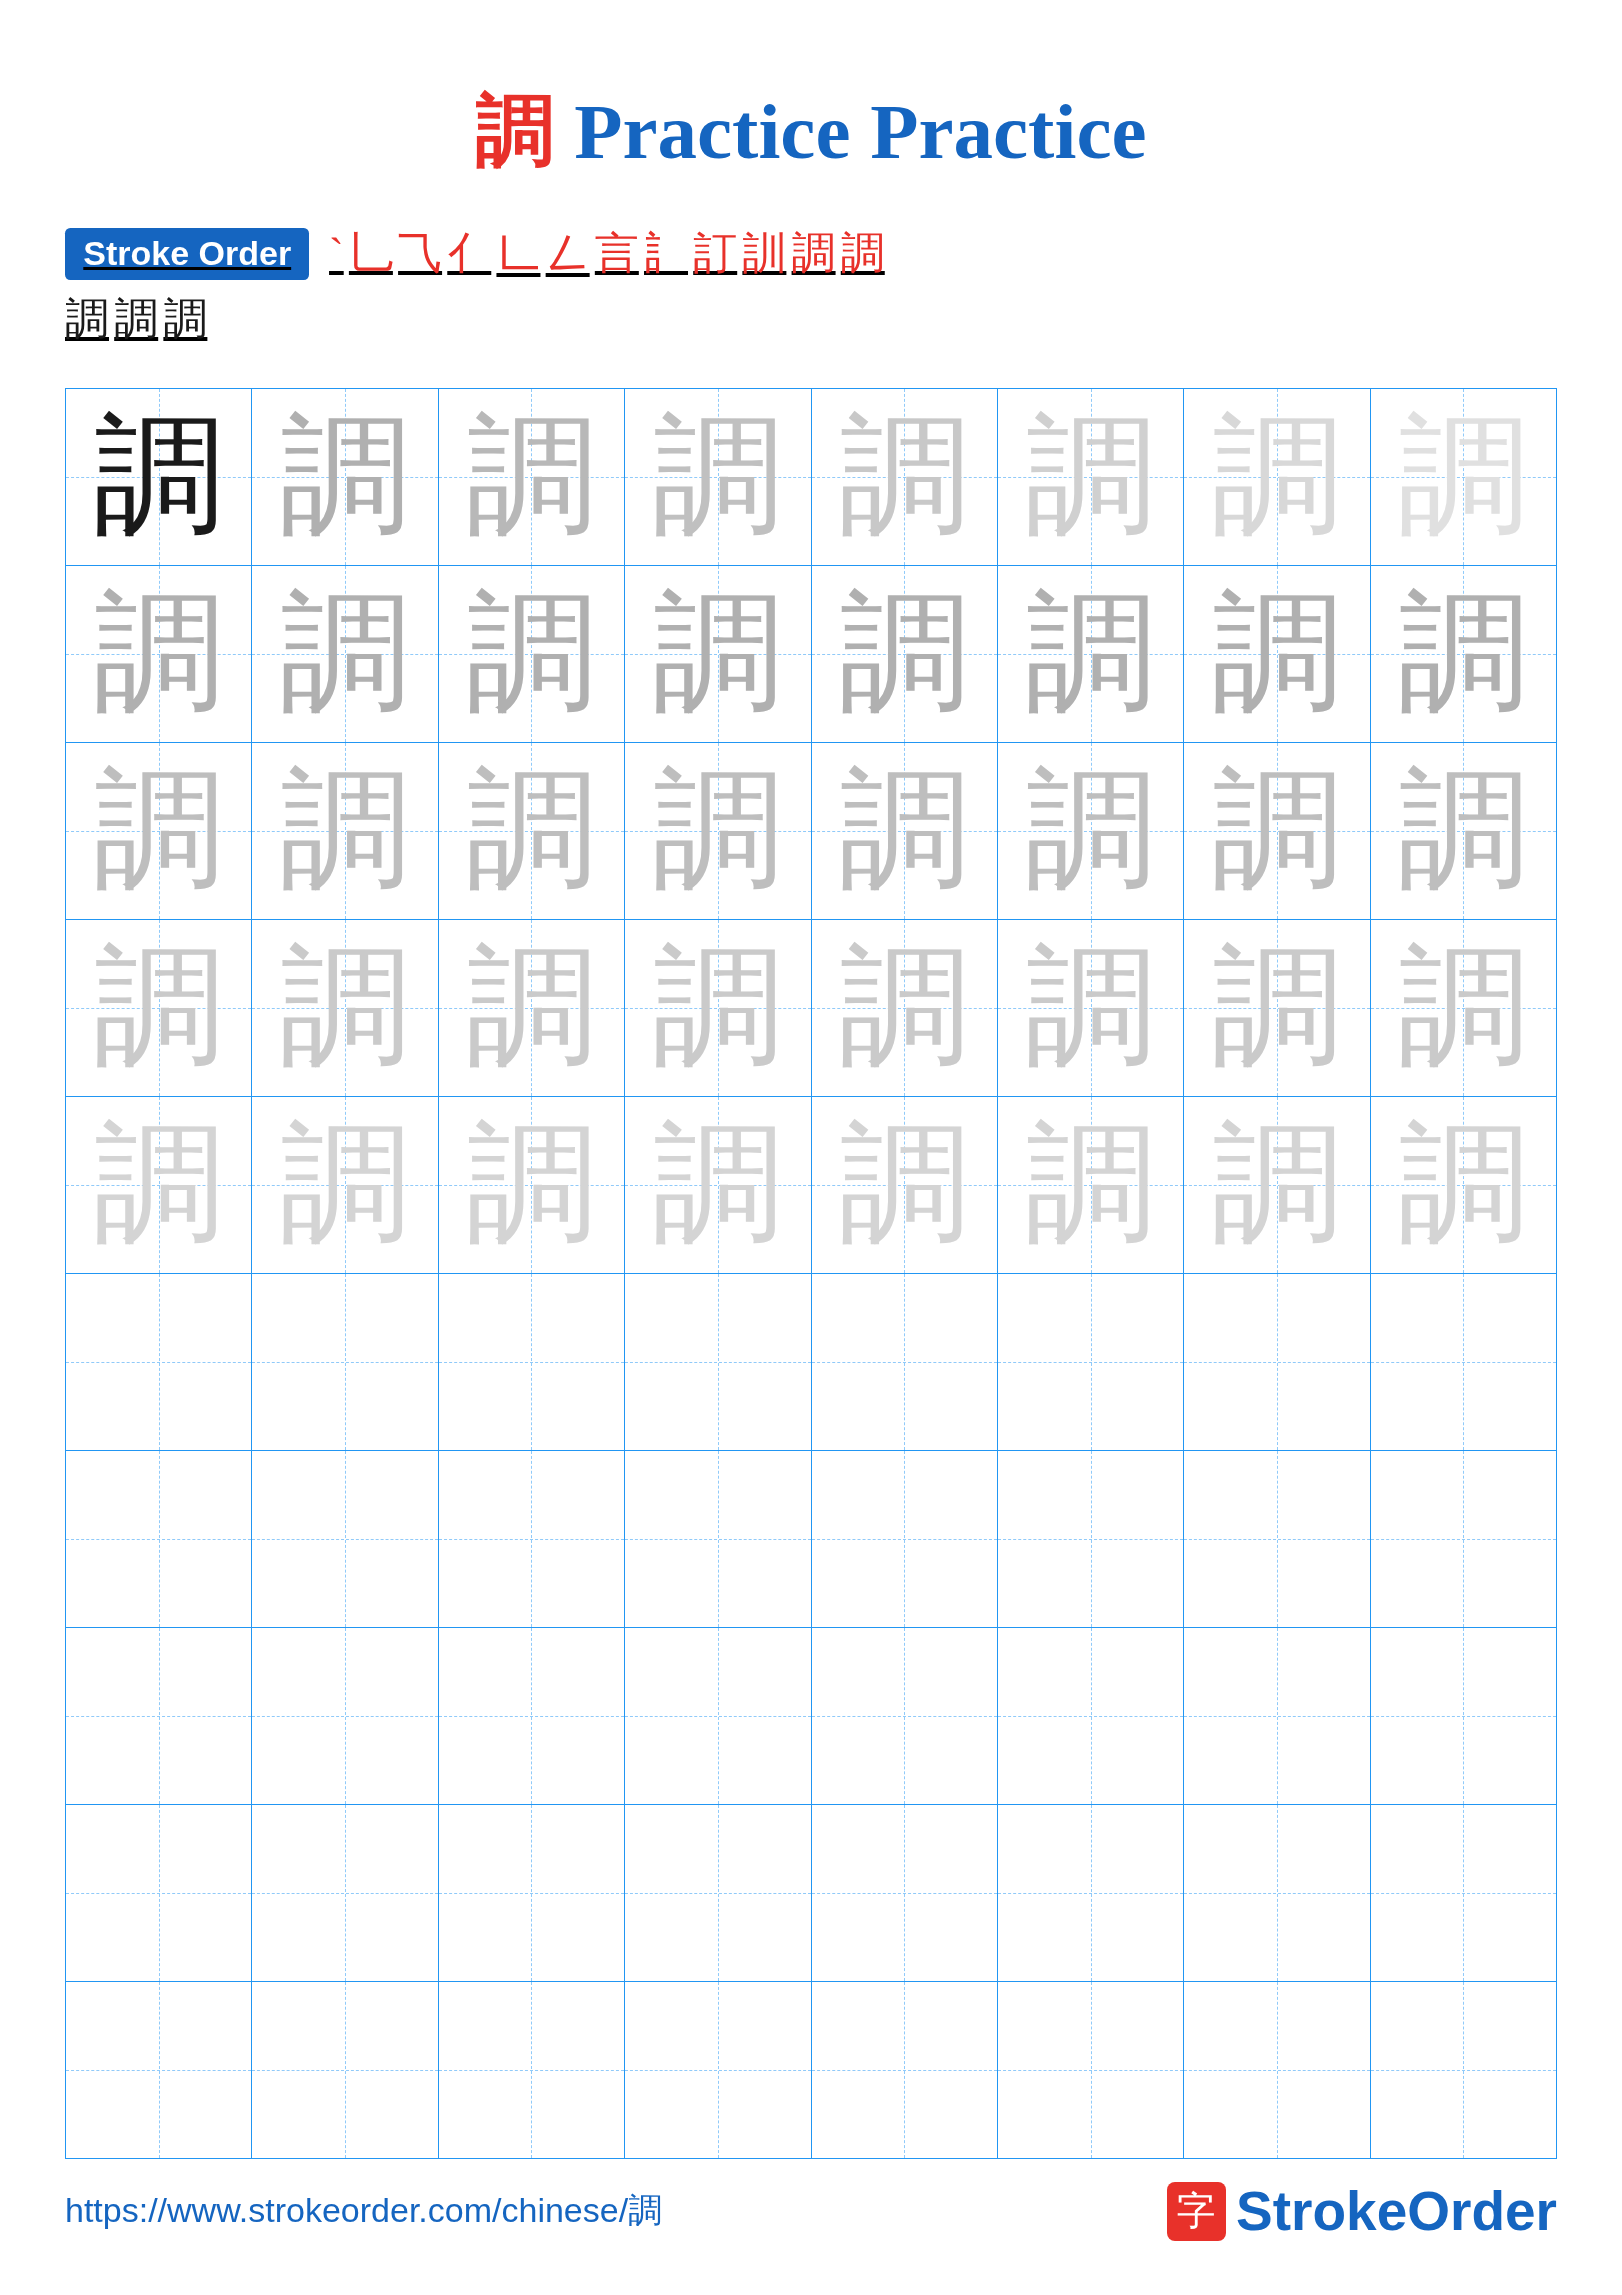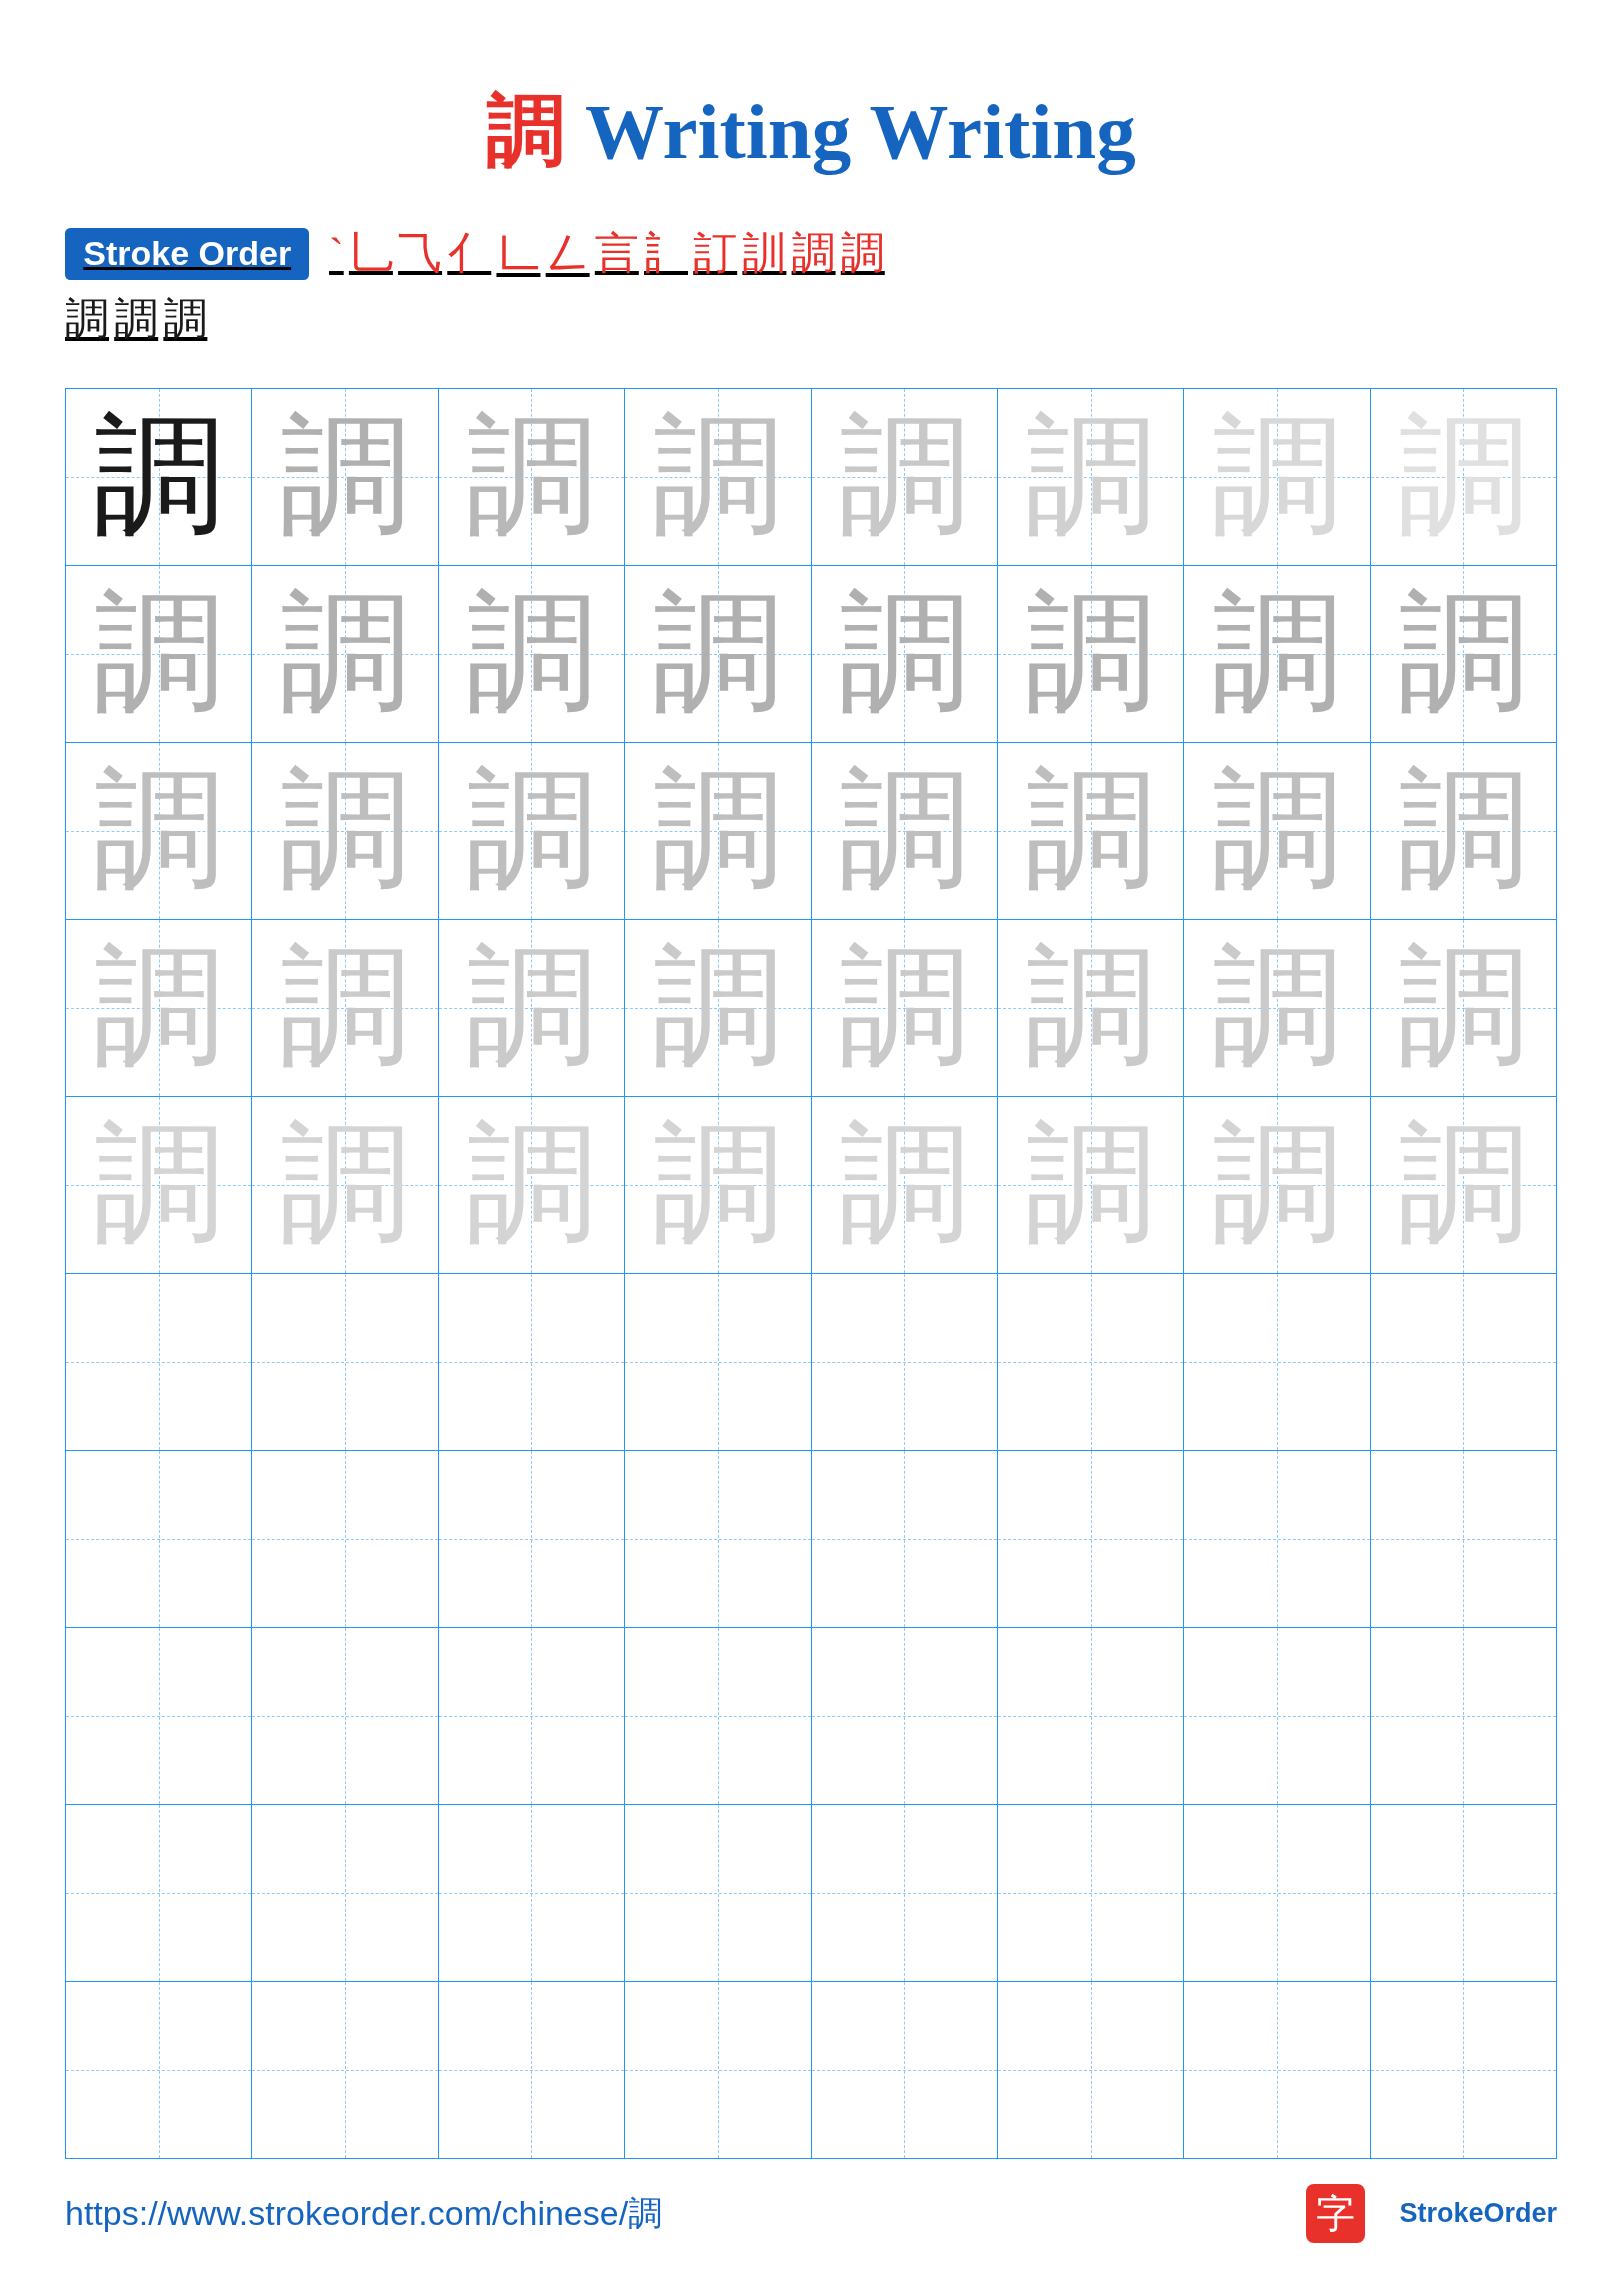--- a/index.html
+++ b/index.html
@@ -173,37 +173,36 @@
       border-radius: 7.9px;
       display: flex;
       align-items: center;
       justify-content: center;
       font-size: 39px;
       color: white;
       font-family: serif;
     }
 
     .logo-text {
-      font-size: 27px;
+      font-size: 55px;
       font-weight: bold;
       color: #1a1a1a;
       font-family: sans-serif;
-      margin-left: 24px;
     }
 
     .logo-text span {
       color: #1565c0;
     }
   </style>
 </head>
 <body>
 
 <div class="page-title">
   <span class="char">調</span>
-  <span class="text"> <span>Writing Writing</span></span>
+  <span class="text"> <span>Practice Practice</span></span>
 </div>
 
 <div class="stroke-order-section">
   <div class="stroke-order-row">
     <span class="stroke-order-badge">Stroke Order</span>
     <div class="stroke-sequence">
       <span class="stroke-char">`</span>
       <span class="stroke-char">⺃</span>
       <span class="stroke-char">⺄</span>
       <span class="stroke-char">⺅</span>

